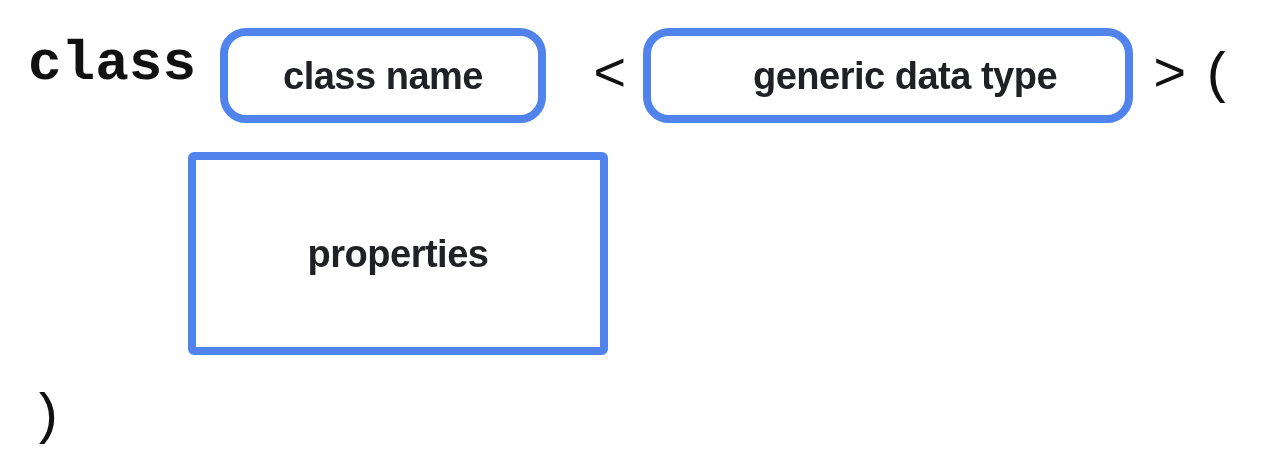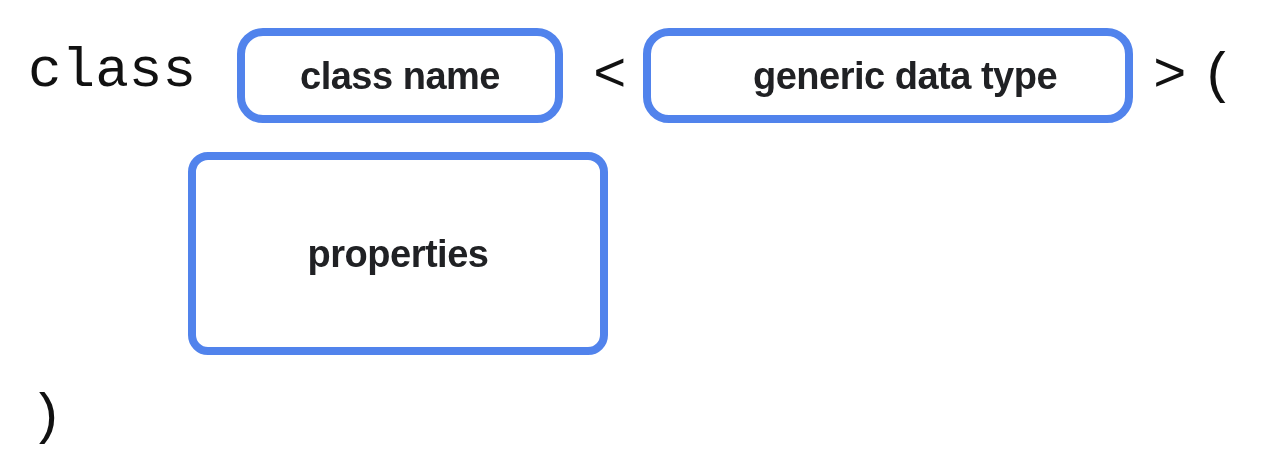--- a/index.html
+++ b/index.html
@@ -29,34 +29,34 @@
     border: 8px solid var(--accent, #5183EC);
     background: #ffffff;
     display: flex;
     align-items: center;
     justify-content: center;
   }
   .pill-small {
     border-radius: 26px;
   }
   .pill-large {
-    border-radius: 20px;
+    border-radius: 6px;
   }
   .pill-label {
     font-family: "Liberation Sans", sans-serif;
     font-weight: 700;
     font-size: 38px;
     line-height: 1;
     letter-spacing: -0.5px;
     color: var(--label-color, #202124);
     white-space: nowrap;
   }
   
-  .t-keyword      { left: 28px;   top: 43px; }
-  .box-class-name { left: 237px;  top: 28px; width: 326px; height: 95px; }
+  .t-keyword      { left: 28px;   top: 36px; font-weight: bold; }
+  .box-class-name { left: 220px;  top: 28px; width: 326px; height: 95px; }
   .t-open-angle   { left: 593px;  top: 48px; }
   .box-generic    { left: 643px;  top: 28px; width: 490px; height: 95px; padding-left: 34px; }
   .t-close-angle  { left: 1153px; top: 48px; }
   .t-open-paren   { left: 1201px; top: 48px; }
   
   .box-properties { left: 188px;  top: 152px; width: 420px; height: 203px; }
   
   .t-close-paren  { left: 30px;   top: 389px; }
 </style>
 </head>

